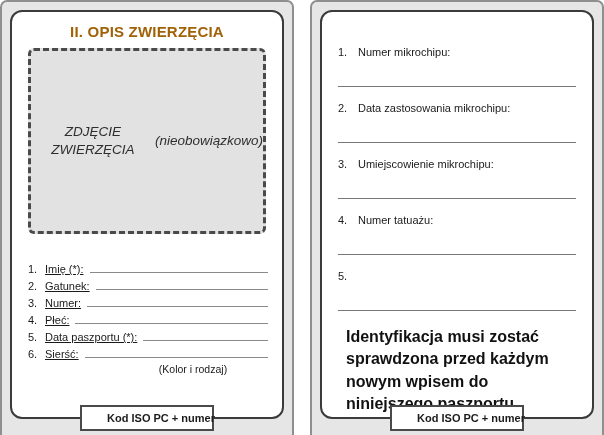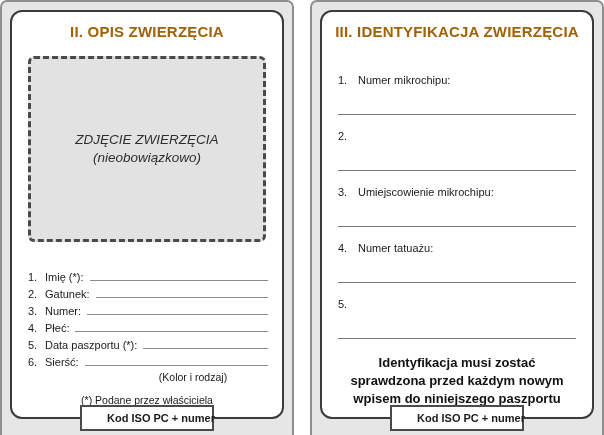--- a/index.html
+++ b/index.html
@@ -37,45 +37,45 @@
     text-align:center;
     font-weight:bold;
     font-size:15px;
     letter-spacing:.2px;
     padding-top:11px;
     color:#a16207;
   }
   
   .photo-box{
     box-sizing:border-box;
-    margin:16px 16px 0;
+    margin:8px 16px 0;
     height:186px;
     background:#e2e2e2;
     border:3px dashed #4a4a4a;
     border-radius:6px;
     display:flex;
-    flex-direction:column;
+    flex-direction:row;
     justify-content:center;
     align-items:center;
     font-style:italic;
     font-size:13.5px;
     color:#2e2e2e;
     text-align:center;
     line-height:1.35;
   }
   .fields{margin:24px 14px 0 16px;}
   .frow{
     display:flex;
     align-items:flex-end;
     font-size:11px;
     height:17px;
     color:#1a1a1a;
   }
   .fnum{width:17px;flex:0 0 auto;}
-  .flabel{padding-right:6px;white-space:nowrap;}
+  .flabel{padding-right:6px;white-space:nowrap;text-decoration:underline;}
   .fline{flex:1;border-bottom:1px solid #8a8a8a;margin-bottom:2px;height:10px;}
   .kolor-row{
     display:flex;
     font-size:10.5px;
     margin:3px 14px 8px 16px;
   }
   .kolor-spacer{flex:0 0 90px;}
   .kolor-note{flex:1;text-align:center;}
   .owner-note{
     text-align:center;
@@ -93,22 +93,21 @@
   .rline{
     border-bottom:1px solid #777;
     margin-left:16px;margin-right:16px;
     height:0;
   }
   .mt-item1{margin-top:34px;}
   .mt-line {margin-top:28px;}
   .mt-item {margin-top:15px;}
   .notice{
     font-weight:bold;
-    text-align:center;
-    font-size:13px;
+    font-size:16px;
     line-height:1.4;
     margin:15px 24px 6px;
     color:#111;
   }
   
   .kod-box{
     position:absolute;
     left:50%;
     bottom:-14px;
     transform:translateX(-50%);
@@ -172,38 +171,37 @@
           <span class="flabel">Sierść:</span>
           <span class="fline"></span>
         </div>
       </div>
 
       <div class="kolor-row">
         <span class="kolor-spacer"></span>
         <span class="kolor-note">(Kolor i rodzaj)</span>
       </div>
 
-      <div class="owner-note">(*) Podane przez właściciela</div>
 
       <div class="kod-box">Kod ISO PC + numer</div>
     </div>
   </div>
 
   <div class="card">
     <div class="page">
-      <div class="ptitle">III. IDENTYFIKACJA ZWIERZĘCIA</div>
 
       <div class="item mt-item1">
         <span class="inum">1.</span>
         <span>Numer mikrochipu:</span>
       </div>
       <div class="rline mt-line"></div>
 
       <div class="item mt-item">
         <span class="inum">2.</span>
+        <span>Data zastosowania mikrochipu:</span>
       </div>
       <div class="rline mt-line"></div>
 
       <div class="item mt-item">
         <span class="inum">3.</span>
         <span>Umiejscowienie mikrochipu:</span>
       </div>
       <div class="rline mt-line"></div>
 
       <div class="item mt-item">

